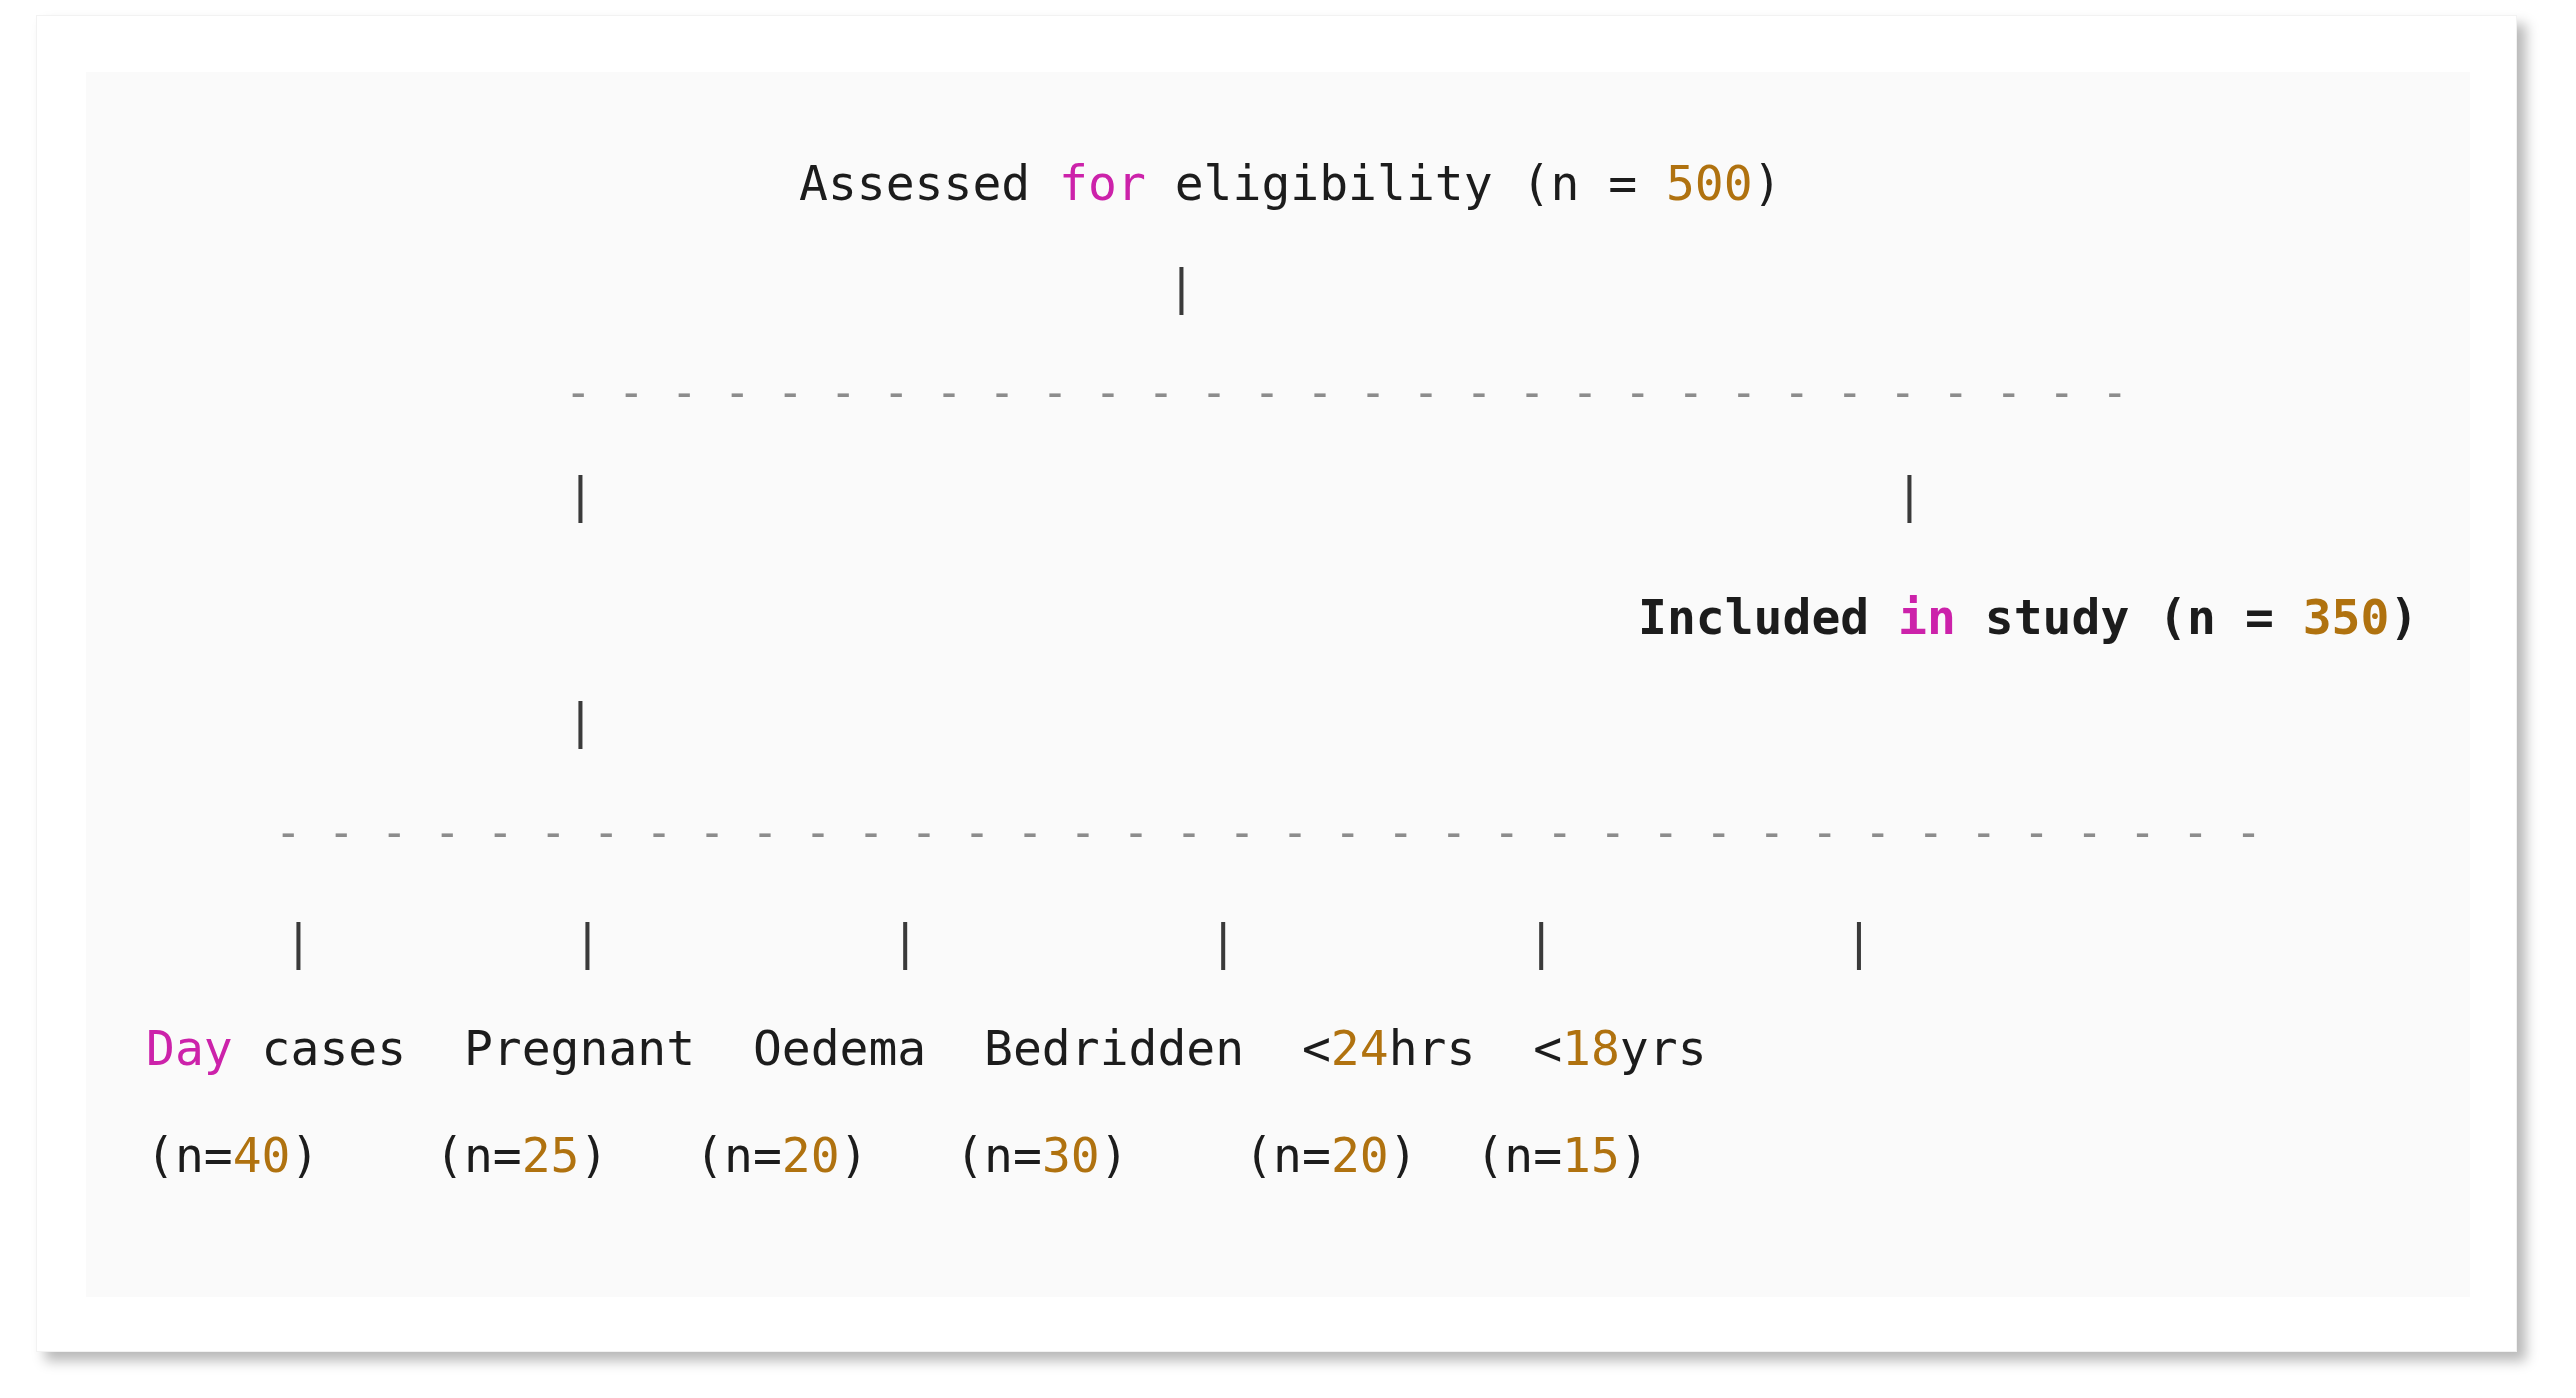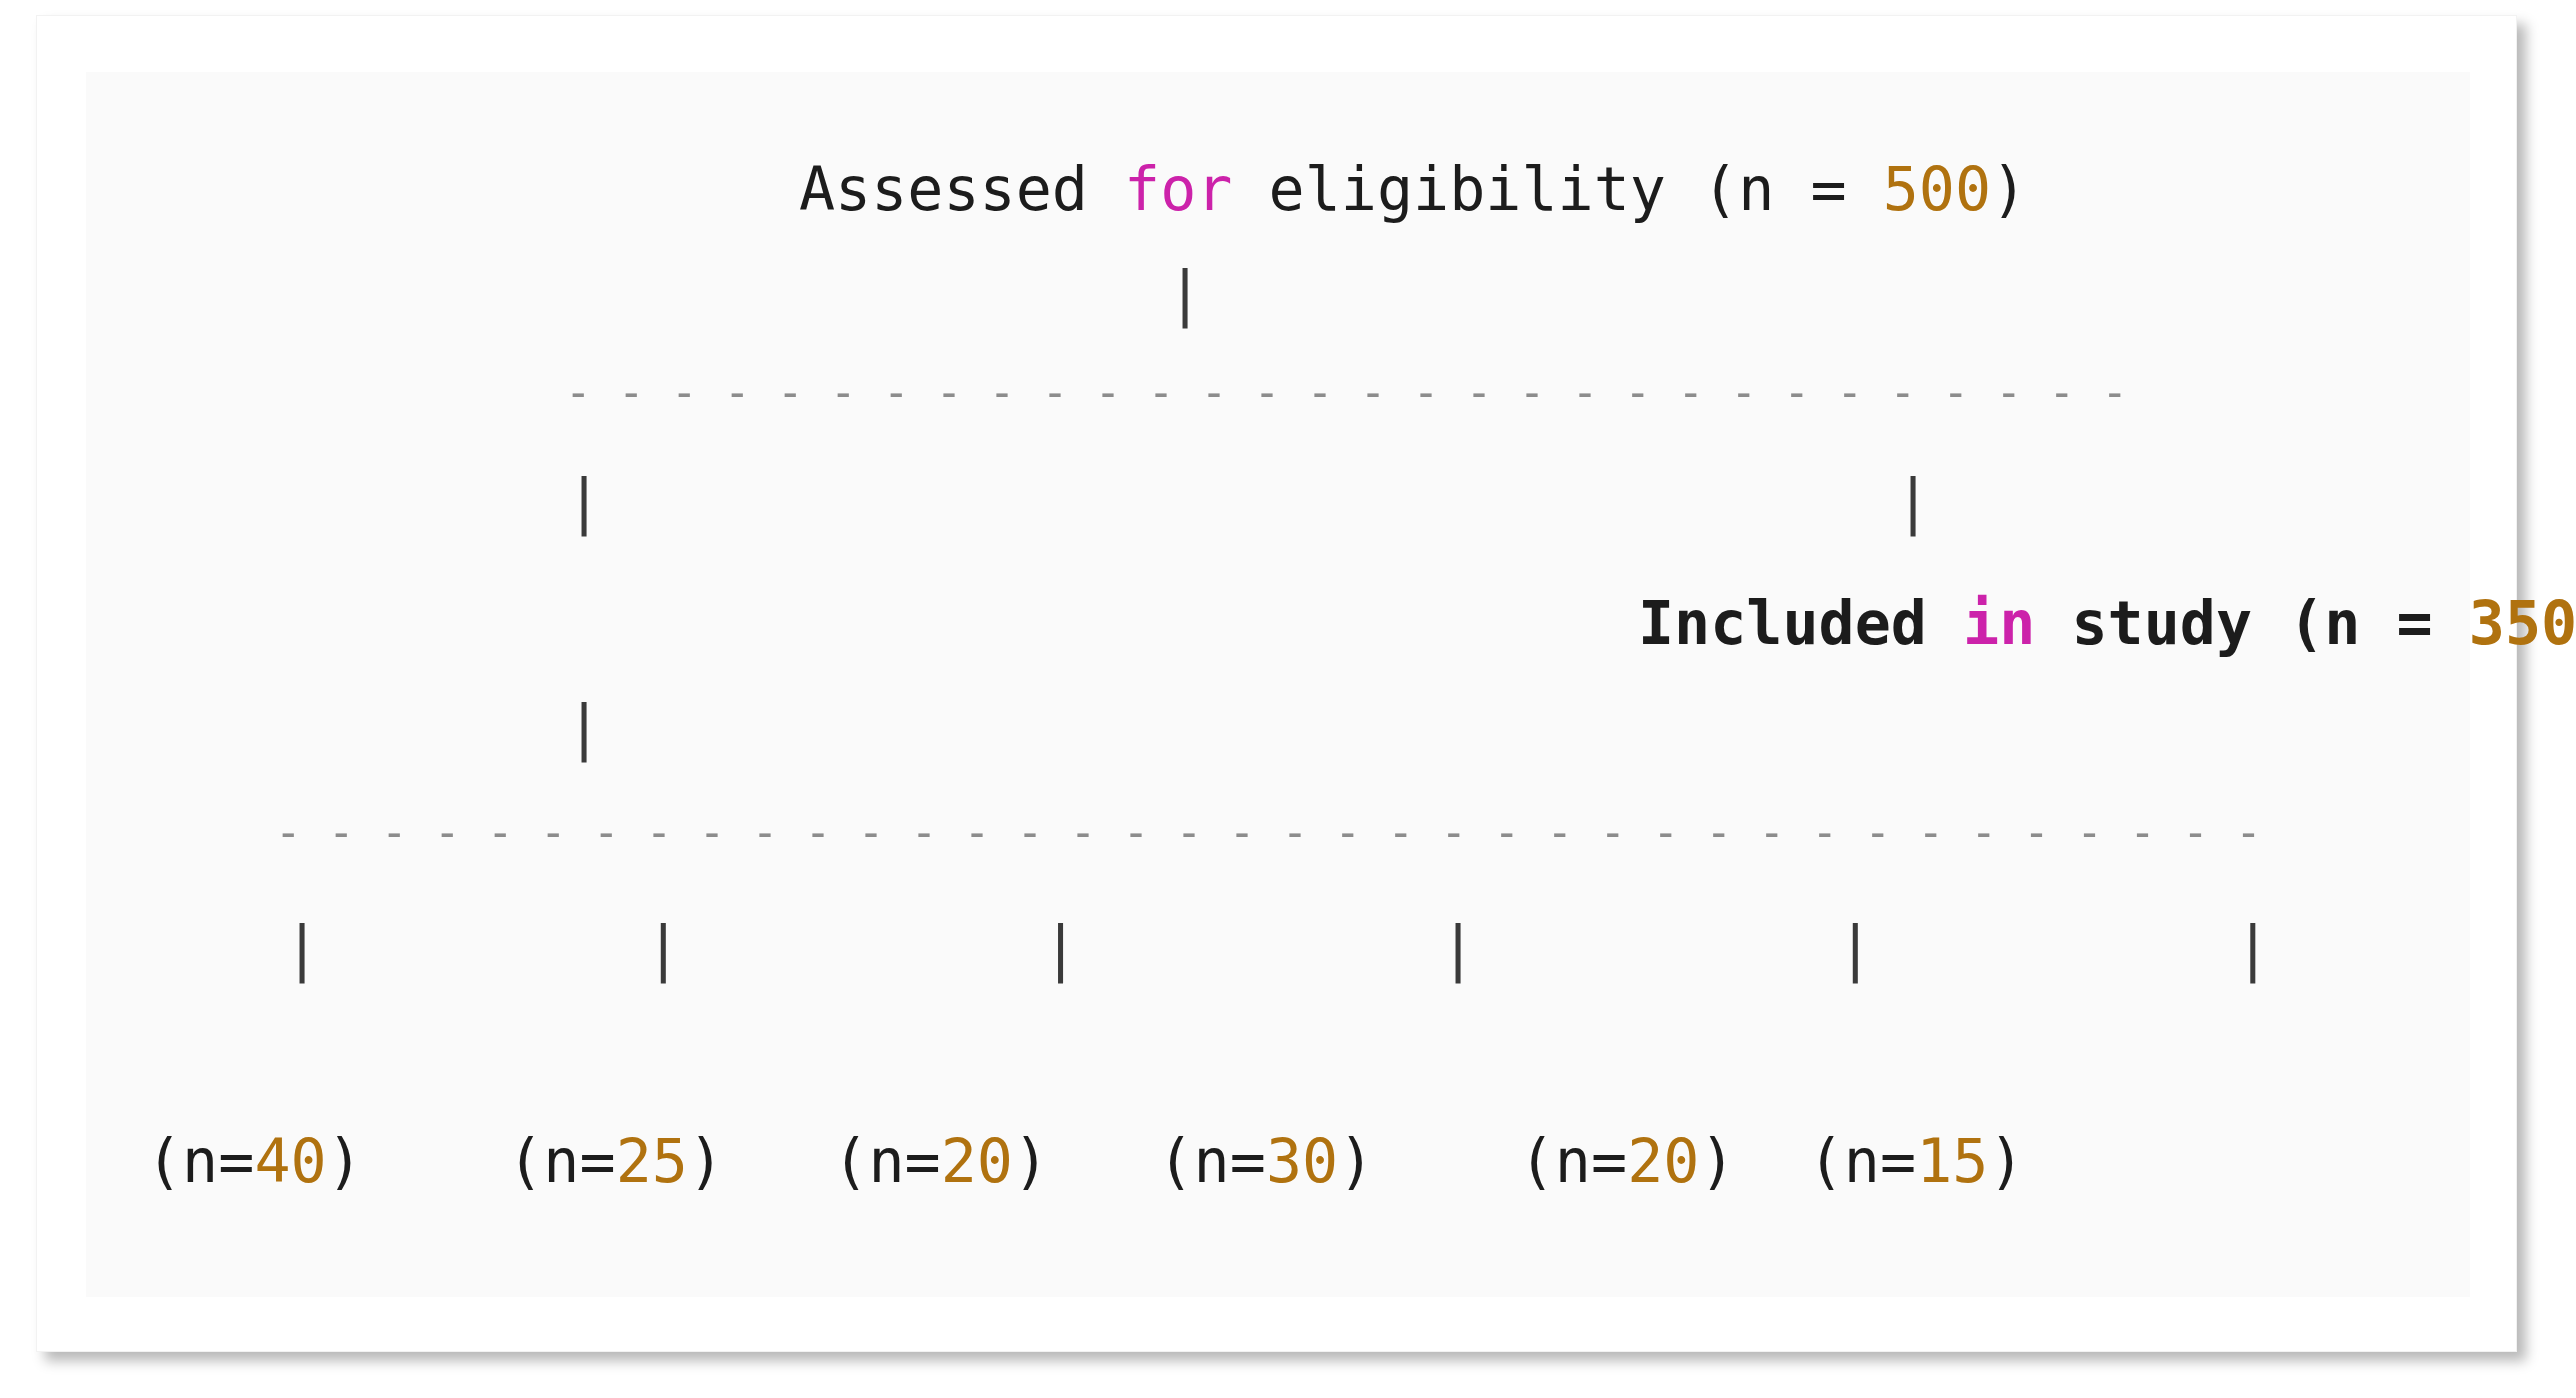--- a/index.html
+++ b/index.html
@@ -36,21 +36,21 @@
     height: 1225px;
     background: #fafafa;
     box-sizing: border-box;
   }
 
   
   .mono-line {
     position: absolute;
     white-space: pre;
     font-family: "DejaVu Sans Mono", "Liberation Mono", monospace;
-    font-size: 60px;
+    font-size: 48px;
     letter-spacing: 0px;
     line-height: 1;
     color: #1c1c1c;
     font-weight: 500;
   }
   .kw   { color: #cc22aa; }   
   .num  { color: #b0720f; }   
   .dash { color: #8c8c8c; }   
   .bar  { color: #3a3a3a; }   
 
@@ -74,18 +74,19 @@
 
 
     <div class="mono-line" style="left:1552px; top:521px;font-weight:bold;"><span>Included </span><span class="kw">in</span><span> study (n = </span><span class="num">350</span><span>)</span></div>
 
     <div class="mono-line bar" style="left:480px; top:625px;"><span>|</span></div>
 
     <div class="mono-line dash" style="left:189px; top:738px; font-size:44px;"><span>- - - - - - - - - - - - - - - - - - - - - - - - - - - - - - - - - - - - - -</span></div>
 
     <div class="mono-line bar" style="left:198px; top:846px;"><span>|         |          |          |          |          |</span></div>
 
+    <div class="mono-line" style="left:60px; top:952px;"><span class="kw">Day</span><span> cases  Pregnant  Oedema  Bedridden  &lt;</span><span class="num">24</span><span>hrs  &lt;</span><span class="num">18</span><span>yrs</span></div>
 
     <div class="mono-line" style="left:60px; top:1059px;"><span>(n=</span><span class="num">40</span><span>)    </span><span>(n=</span><span class="num">25</span><span>)   </span><span>(n=</span><span class="num">20</span><span>)   </span><span>(n=</span><span class="num">30</span><span>)    </span><span>(n=</span><span class="num">20</span><span>)  </span><span>(n=</span><span class="num">15</span><span>)</span></div>
 
   </div>
 </div>
 
 
 </body></html>

